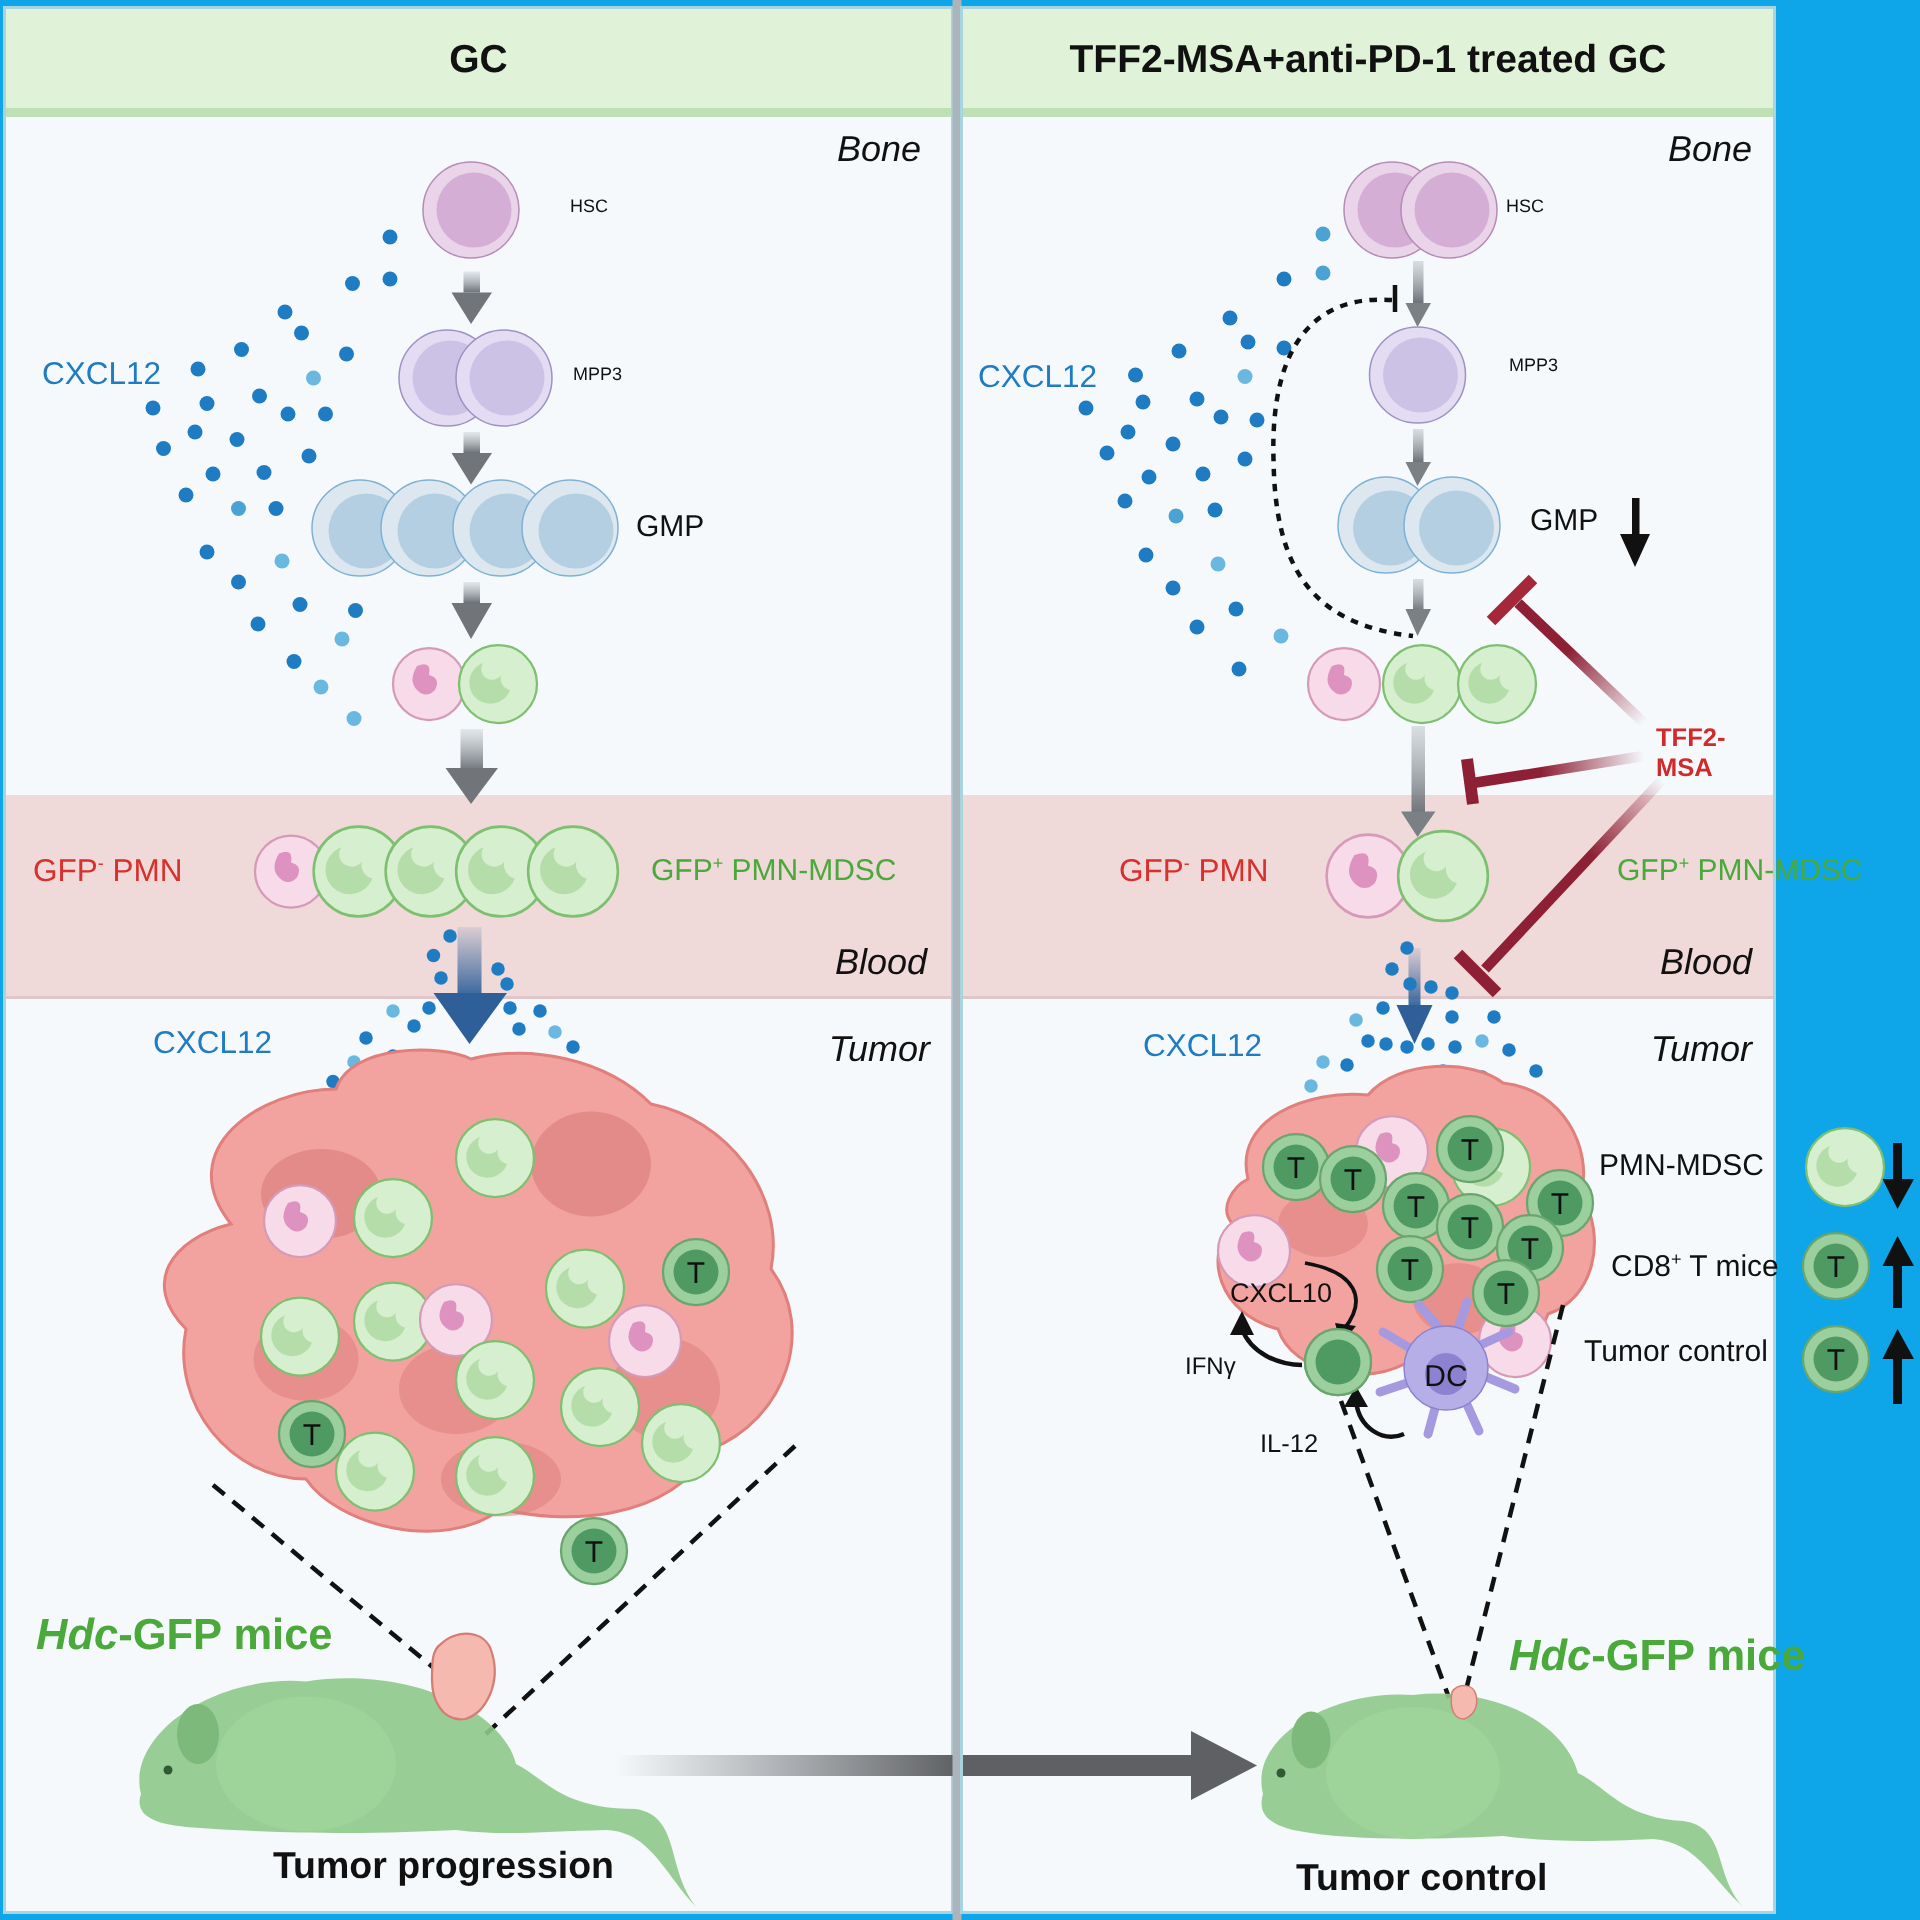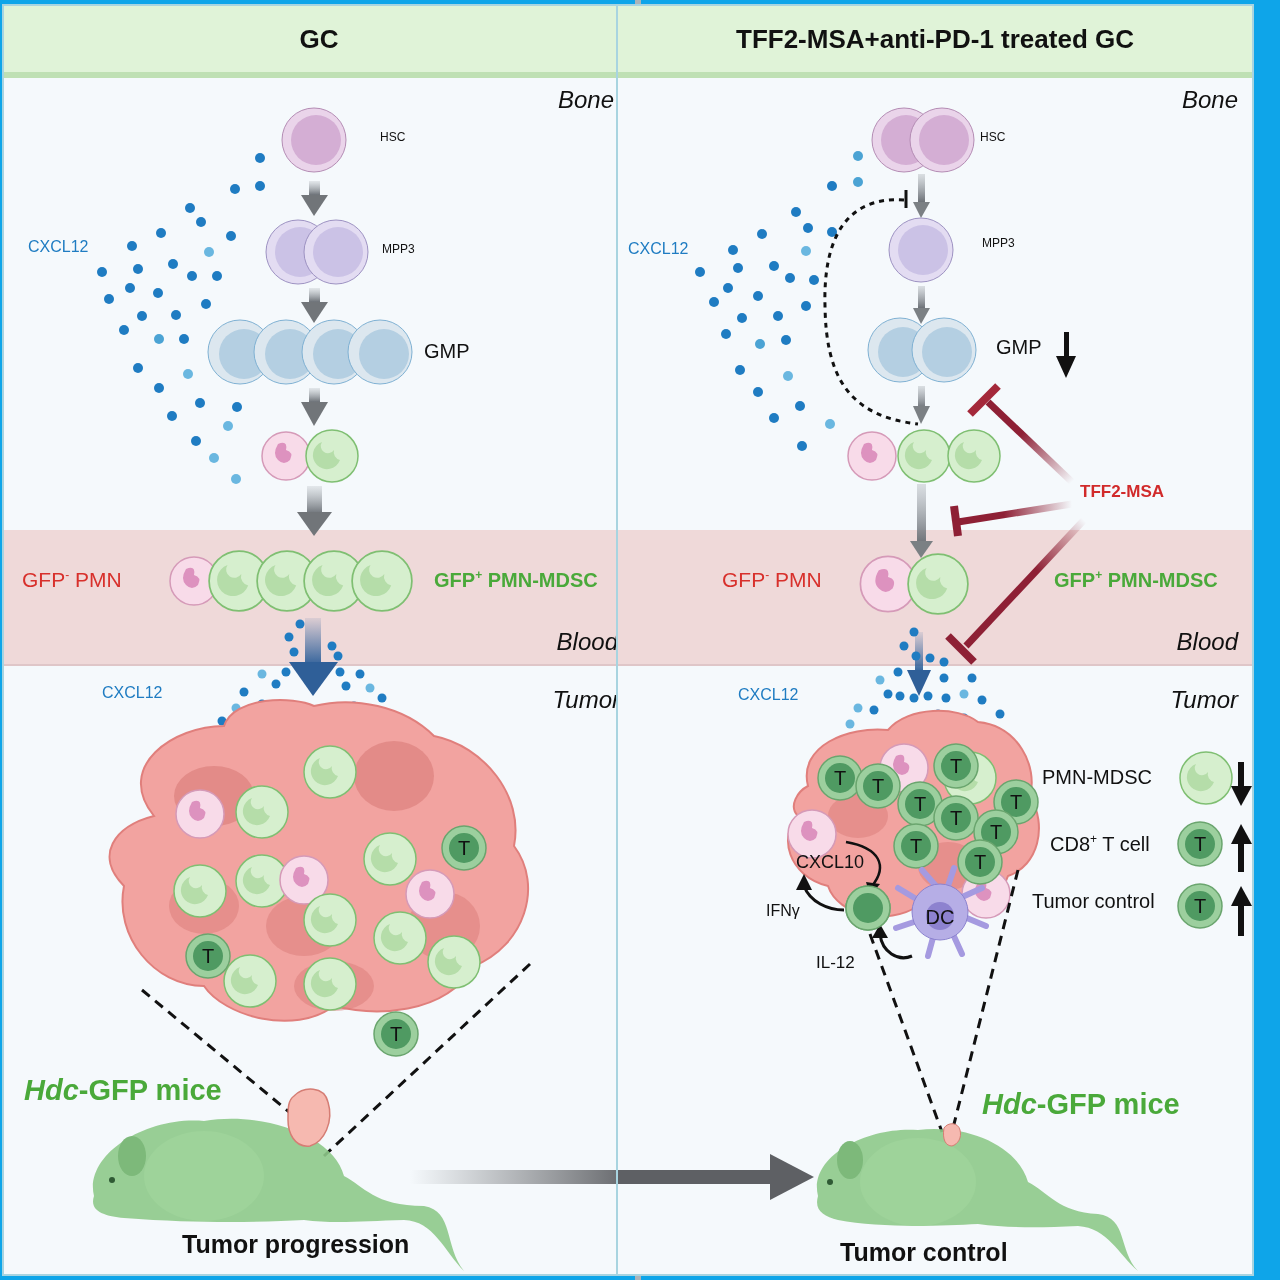--- a/index.html
+++ b/index.html
@@ -1,28 +1,28 @@
 <!DOCTYPE html>
 <html><head>
 <meta charset="utf-8">
 <style>
   html,body{margin:0;padding:0;background:#c9d3d8;}
   body{width:1280px;height:1280px;overflow:hidden;font-family:"Liberation Sans",sans-serif;}
   #stage{position:relative;width:1280px;height:1280px;background:#0ea5e9;}
   .panel{position:absolute;top:4px;height:1272px;background:#f5f9fc;border:2px solid #a8d4e0;box-sizing:border-box;}
   #panel-left{left:2px;width:634px;}
-  #panel-right{left:616px;width:638px;}
+  #panel-right{left:640px;width:544px;}
   .header{position:absolute;top:0;left:0;right:0;height:66px;background:#e0f3d8;border-bottom:6px solid #bfe0b4;display:flex;align-items:center;justify-content:center;font-weight:bold;font-size:26px;color:#111;}
   .blood-band{position:absolute;left:0;right:0;top:524px;height:134px;background:#efd9d9;border-bottom:2px solid #dfc6c8;}
   .region{position:absolute;font-style:italic;font-size:24px;color:#111;}
   .lbl{position:absolute;font-size:12px;color:#111;white-space:nowrap;}
   .lbl.b{font-weight:normal;font-size:20px;}
-  .cx{position:absolute;font-size:16px;color:#1f7cc2;}
+  .cx{position:absolute;font-size:21px;color:#1f7cc2;}
   .red{color:#d8302c;font-size:21px;}
-  .green{color:#4aa93a;font-weight:bold;font-size:20px;}
+  .green{color:#4aa93a;font-weight:normal;font-size:20px;}
   .big-green{color:#4aa93a;font-weight:bold;font-size:29px;}
   .bottom{position:absolute;font-weight:bold;font-size:25px;color:#111;}
   .tff{position:absolute;color:#d12a2a;font-weight:bold;font-size:17px;}
   svg.over{position:absolute;left:0;top:0;}
   .cell-lbl{font-family:"Liberation Sans",sans-serif;}
 </style>
 </head>
 <body>
 
 <div id="stage">
@@ -274,21 +274,21 @@
 
     <div class="lbl red" style="left:104px;top:562px;">
       <span>GFP</span><sup style="font-size:12px">-</sup><span> PMN</span>
     </div>
     <div class="lbl green" style="left:436px;top:562px;">
       <span>GFP</span><sup style="font-size:12px">+</sup><span> PMN-MDSC</span>
     </div>
 
     <div class="lbl b" style="left:424px;top:760px;">PMN-MDSC</div>
     <div class="lbl b" style="left:432px;top:826px;">
-      <span>CD8</span><sup style="font-size:12px">+</sup><span> T cell</span>
+      <span>CD8</span><sup style="font-size:12px">+</sup><span> T mice</span>
     </div>
     <div class="lbl b" style="left:414px;top:884px;">Tumor control</div>
 
     <div class="lbl big-green" style="left:364px;top:1082px;">
       <i>Hdc</i><span>-GFP mice</span>
     </div>
     <div class="bottom" style="left:222px;top:1232px;text-align:right;">Tumor control</div>
 
     <svg class="over" width="638" height="1272">
       <defs>

